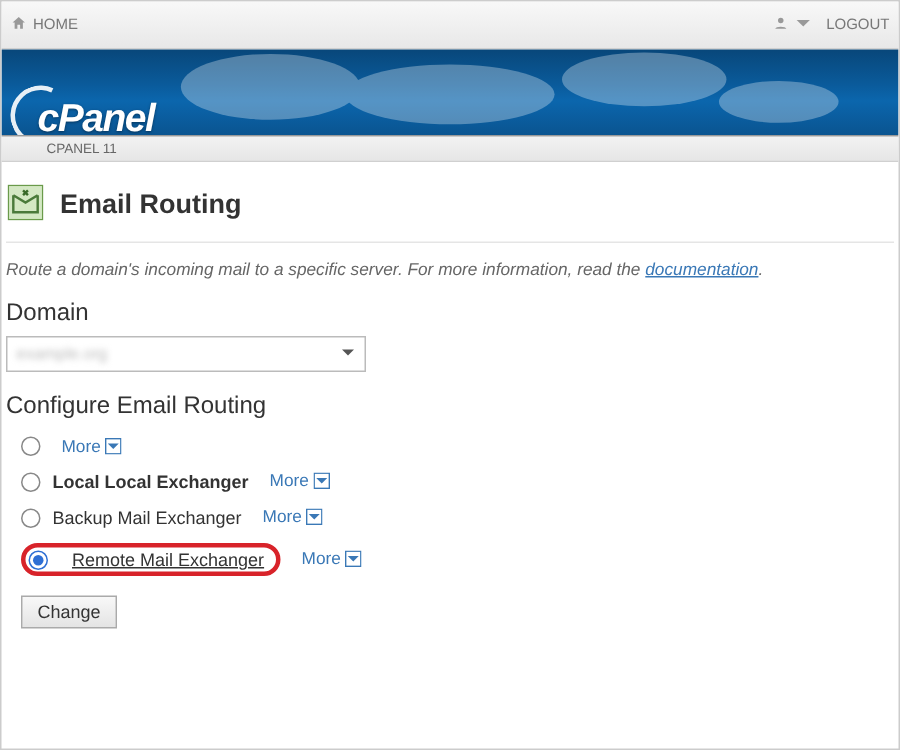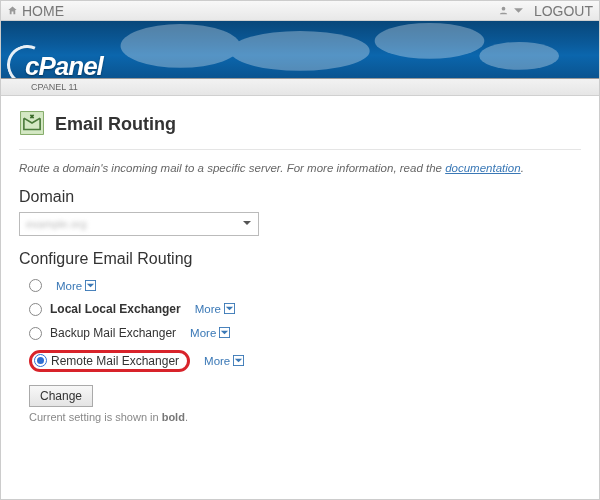--- a/index.html
+++ b/index.html
@@ -7,28 +7,28 @@
     font-family: Verdana, Arial, sans-serif;
     font-size: 12px;
     color: #333;
     width: 600px;
     height: 500px;
     background: #fff;
     border: 1px solid #ccc;
     overflow: hidden;
   }
   .topbar {
-    height: 20px;
+    height: 32px;
     background: linear-gradient(#f8f8f8, #e8e8e8);
     border-bottom: 1px solid #d0d0d0;
     display: flex;
     justify-content: space-between;
     align-items: center;
     padding: 0 6px;
-    font-size: 14px;
+    font-size: 10px;
     color: #777;
   }
   .topbar .left, .topbar .right { display: flex; align-items: center; gap: 4px; }
   .topbar svg { width: 11px; height: 11px; }
   .banner {
     height: 58px;
     background: linear-gradient(to bottom, #08477a 0%, #0a5a9a 40%, #0b66ad 60%, #0a5490 100%);
     position: relative;
     overflow: hidden;
     border-bottom: 1px solid #999;
@@ -60,21 +60,21 @@
     transform: rotate(-20deg);
     opacity: 0.9;
   }
   .breadcrumb {
     background: linear-gradient(#f2f2f2,#e6e6e6);
     border-bottom: 1px solid #d0d0d0;
     padding: 3px 30px;
     font-size: 9px;
     color: #666;
   }
-  .content { padding: 14px 18px; }
+  .content { padding: 14px 3px; }
   .page-title {
     display: flex; align-items: center; gap: 10px;
     margin-bottom: 10px;
   }
   .page-title svg { width: 26px; height: 26px; }
   .page-title h1 {
     font-size: 18px; font-weight: bold; color: #333;
     font-family: Arial, sans-serif;
   }
   .hr { height:1px; background:#e5e5e5; margin: 6px 0 12px 0; }
@@ -129,21 +129,21 @@
   .radio-label.bold { font-weight: bold; }
   .more {
     color:#3a78b6; font-size:11.5px; cursor:pointer;
     display:inline-flex; align-items:flex-start; gap:3px; margin-left: 6px;
   }
   .more svg { width:11px;height:11px; }
   .highlight-ring {
     border: 3px solid #d8232a;
     border-radius: 14px;
     padding: 1px 8px 1px 2px;
-    display: inline-flex; align-items:flex-start; gap:4px;
+    display: inline-flex; align-items:center; gap:16px;text-decoration:underline;
   }
   .change-btn {
     margin: 6px 0 4px 10px;
     padding: 3px 10px;
     font-size: 12px; color:#333;
     background: linear-gradient(#f8f8f8,#e4e4e4);
     border:1px solid #aaa; cursor:pointer;
   }
   .hint { font-size:11px; color:#888; margin-left:10px; }
   .hint b { font-weight: bold; color:#777; }
@@ -269,17 +269,14 @@
         <svg viewBox="0 0 12 12">
             <rect x="0.5" y="0.5" width="11" height="11" fill="none" stroke="#3a78b6"></rect>
             <path d="M2 4l4 4 4-4z" fill="#3a78b6"></path>
           </svg>
       </span>
     </div>
 
   </div>
 
   <button class="change-btn">Change</button>
-  <div class="hint">
-    <span>Current setting is shown in </span><b>bold</b><span>.</span>
-  </div>
 
 </div>
 
 </body></html>

